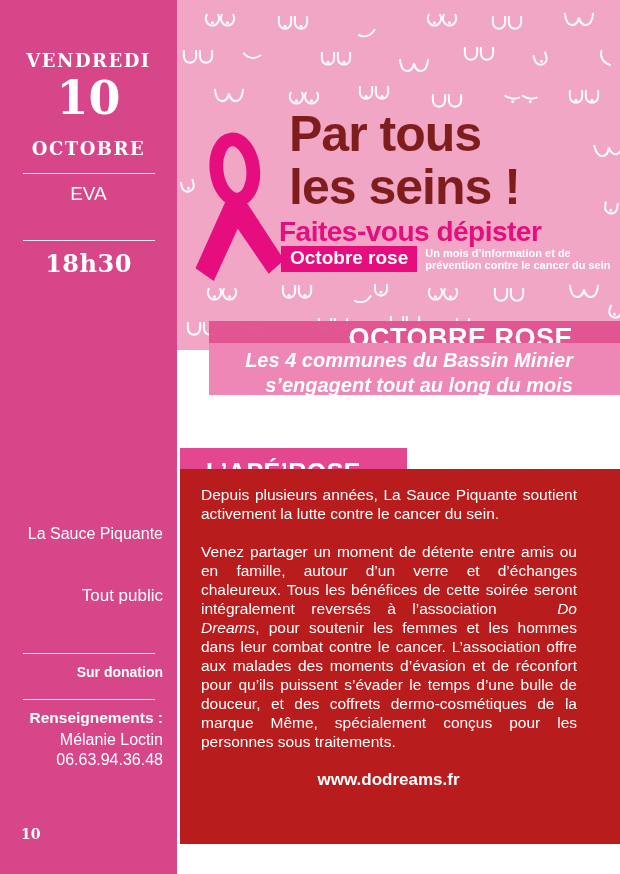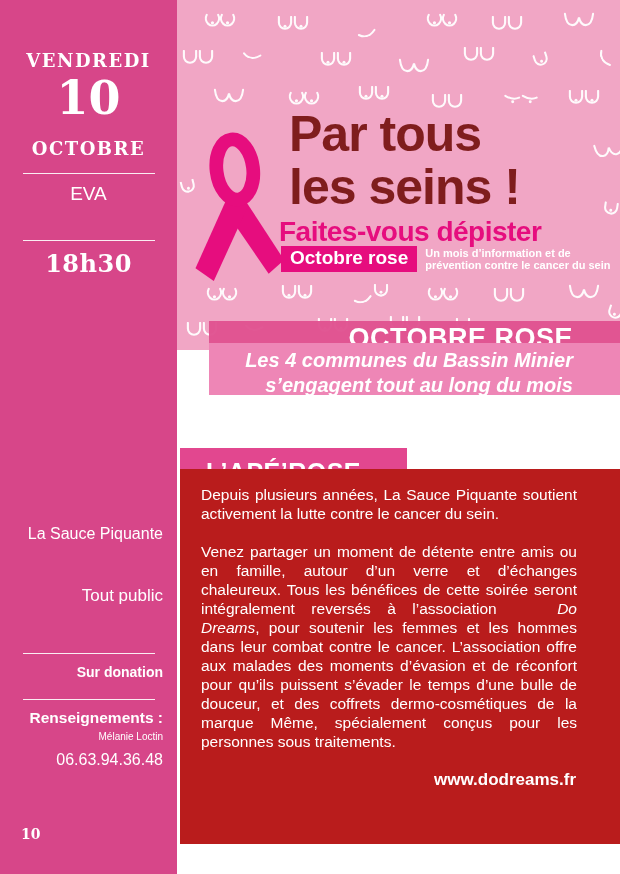--- a/index.html
+++ b/index.html
@@ -16,21 +16,21 @@
   .sb-num{top:74px;font-size:46px;line-height:48px;}
   .sb-month{top:138px;font-size:18px;letter-spacing:1.5px;}
   .sb-rule{position:absolute;left:23px;width:132px;height:1px;background:rgba(255,255,255,.9);}
   .sb-venue{top:181px;font-size:19px;line-height:26px;font-weight:400;}
   .sb-time{top:249px;font-size:24px;letter-spacing:.5px;}
   .sb-right{position:absolute;left:0;right:0;text-align:right;padding-right:14px;}
   .sb-organizer{top:525px;font-size:16px;}
   .sb-audience{top:586px;font-size:17px;}
   .sb-price{top:664px;font-size:14px;font-weight:bold;}
   .sb-info-label{top:709px;font-size:15.5px;font-weight:bold;}
-  .sb-name{top:731px;font-size:10px;}
+  .sb-name{top:731px;font-size:16px;}
   .sb-phone{top:751px;font-size:16px;}
   .sb-pagenum{position:absolute;left:21px;top:826px;font-family:"DejaVu Serif",serif;font-weight:bold;font-size:14px;}
   
   .hero{position:absolute;left:177px;top:0;width:443px;height:350px;background:#f1a6c5;overflow:hidden;}
   .doodle{position:absolute;opacity:.95;}
   .ribbon{position:absolute;left:13px;top:118px;width:96px;height:178px;}
   .hero-title{
     position:absolute;left:112px;top:108px;color:#7f1d1d;
     font-size:50px;line-height:53px;font-weight:bold;letter-spacing:-1px;white-space:nowrap;
   }
@@ -57,21 +57,21 @@
     position:absolute;left:180px;top:448px;width:227px;height:49px;background:#e2478f;
     color:#fff;font-weight:bold;font-size:25px;line-height:49px;padding-left:26px;
     box-sizing:border-box;letter-spacing:.5px;white-space:nowrap;
   }
   .bodyblock{
     position:absolute;left:180px;top:469px;width:440px;height:375px;background:#b91c1c;
     color:#fff;box-sizing:border-box;padding:16px 43px 0 21px;
   }
   .bodyblock p{margin:0 0 19px 0;font-size:15.5px;line-height:19px;text-align:justify;}
   .bodyblock .em{font-style:italic;margin-left:44px;}
-  .website{text-align:right;font-weight:bold;font-size:17px;padding-right:1px;margin-top:6px;}
+  .website{text-align:center;font-weight:bold;font-size:17px;padding-right:1px;margin-top:6px;}
 </style>
 </head>
 <body>
 
 <svg width="0" height="0" style="position:absolute" aria-hidden="true">
   <defs>
     <symbol id="d-pr" viewBox="0 0 36 18">
       <path d="M4,3 a7,7.5 0 1 0 12,0" stroke="#fff" stroke-width="2.2" fill="none" stroke-linecap="round"></path>
       <path d="M20,3 a7,7.5 0 1 0 12,0" stroke="#fff" stroke-width="2.2" fill="none" stroke-linecap="round"></path>
       <circle cx="10" cy="11.5" r="1.7" fill="#fff"></circle>

